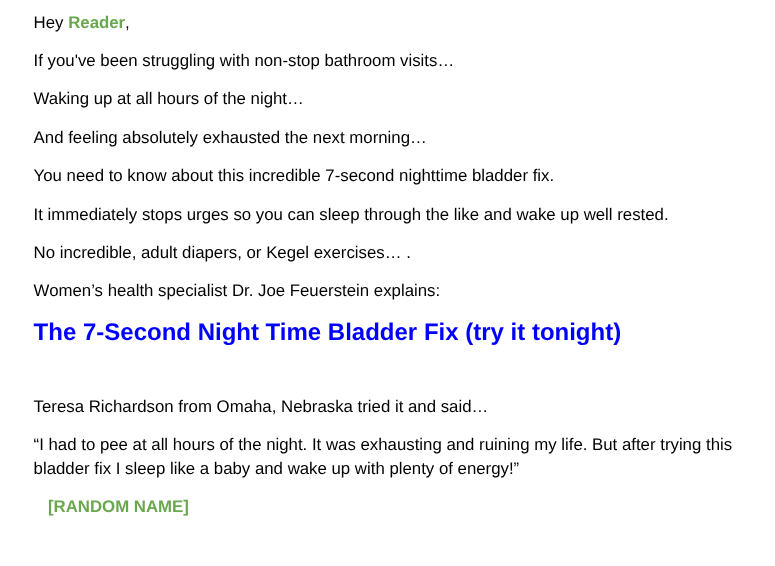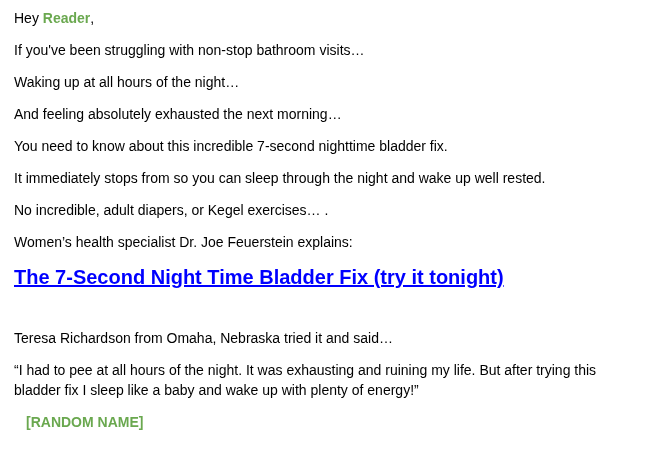--- a/index.html
+++ b/index.html
@@ -15,21 +15,21 @@
     background: var(--bg);
   }
   body {
     width: 646px;
     height: 472px;
     overflow: hidden;
     font-family: "Liberation Sans", sans-serif;
     color: var(--text);
   }
   .email-body {
-    padding: 8px 4px 0 14px;
+    padding: 8px 4px 0 28px;
     width: 640px;
   }
   .para {
     font-size: 14px;
     line-height: 20px;
     margin: 0 0 12px 0;
     white-space: nowrap;
   }
   .para.wrap {
     white-space: normal;
@@ -44,21 +44,20 @@
   }
   .headline {
     margin: 0 0 36px 0;
     line-height: 26px;
     white-space: nowrap;
   }
   .headline a {
     color: var(--link);
     font-size: 20px;
     font-weight: bold;
-    text-decoration: underline;
     cursor: pointer;
     text-align: center;
   }
   .signature {
     font-size: 14px;
     line-height: 20px;
     margin: 12px;
     font-weight: bold;
     color: var(--green);
     white-space: nowrap;
@@ -68,21 +67,21 @@
 <body>
 
 <div class="email-body">
 
   <p class="para"><span>Hey </span><span class="green-text">Reader</span><span>,</span></p>
 
   <p class="para">If you've been struggling with non-stop bathroom visits…</p>
   <p class="para">Waking up at all hours of the night…</p>
   <p class="para">And feeling absolutely exhausted the next morning…</p>
   <p class="para">You need to know about this incredible 7-second nighttime bladder fix.</p>
-  <p class="para">It immediately stops from so you can sleep through the night and wake up well rested.</p>
+  <p class="para">It immediately stops urges so you can sleep through the like and wake up well rested.</p>
   <p class="para">No incredible, adult diapers, or Kegel exercises… .</p>
   <p class="para">Women’s health specialist Dr. Joe Feuerstein explains:</p>
 
   <p class="headline"><a>The 7-Second Night Time Bladder Fix (try it tonight)</a></p>
 
   <p class="para">Teresa Richardson from Omaha, Nebraska tried it and said…</p>
 
   <p class="para wrap quote-para">“I had to pee at all hours of the night. It was exhausting and ruining my life. But after trying this bladder fix I sleep like a baby and wake up with plenty of energy!”</p>
 
   <p class="signature">[RANDOM NAME]</p>

